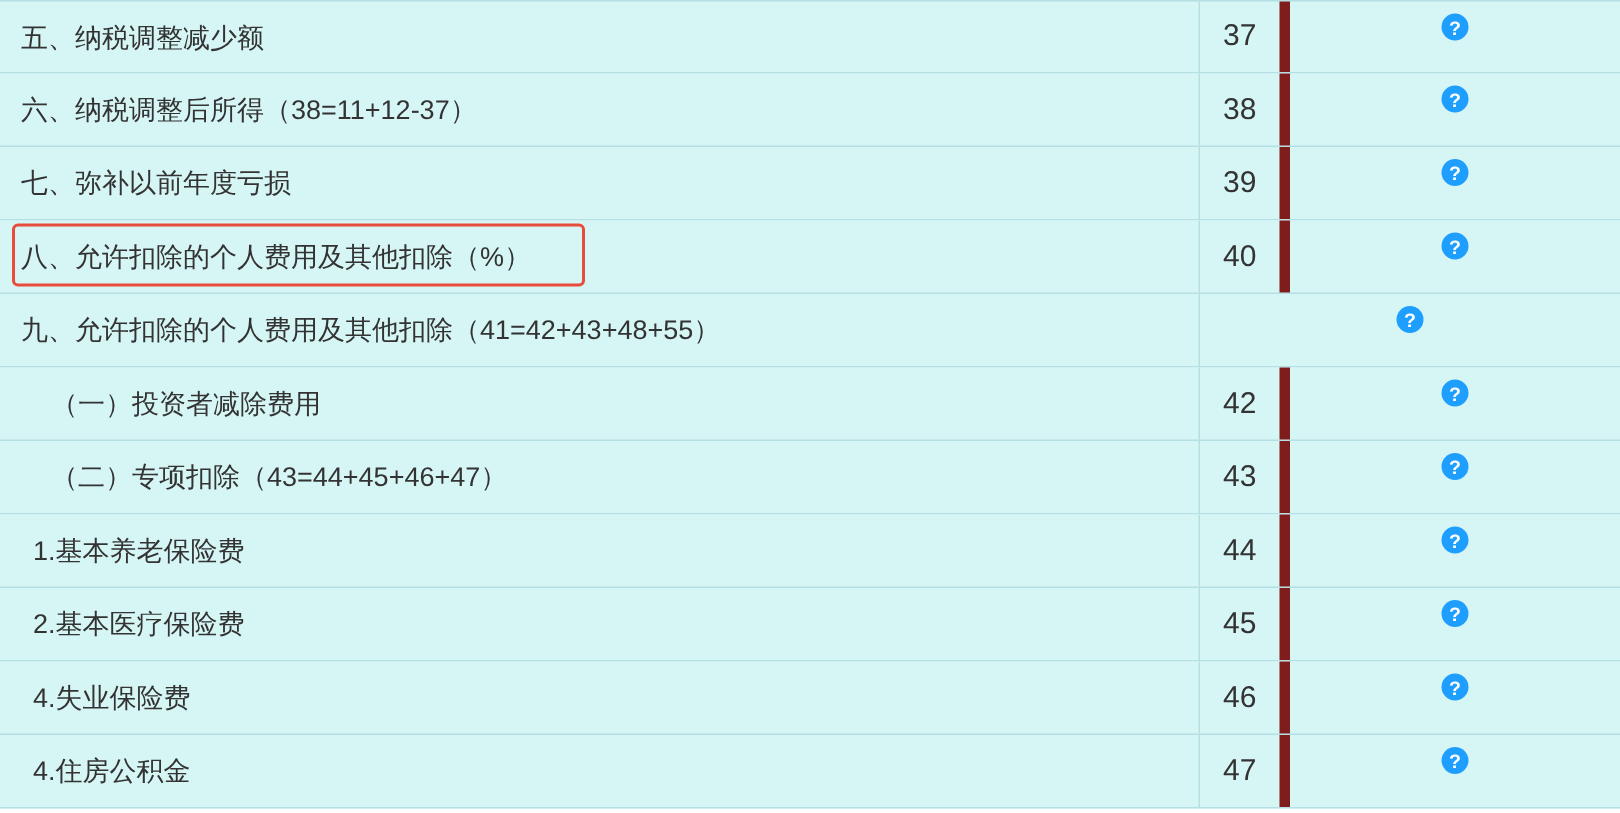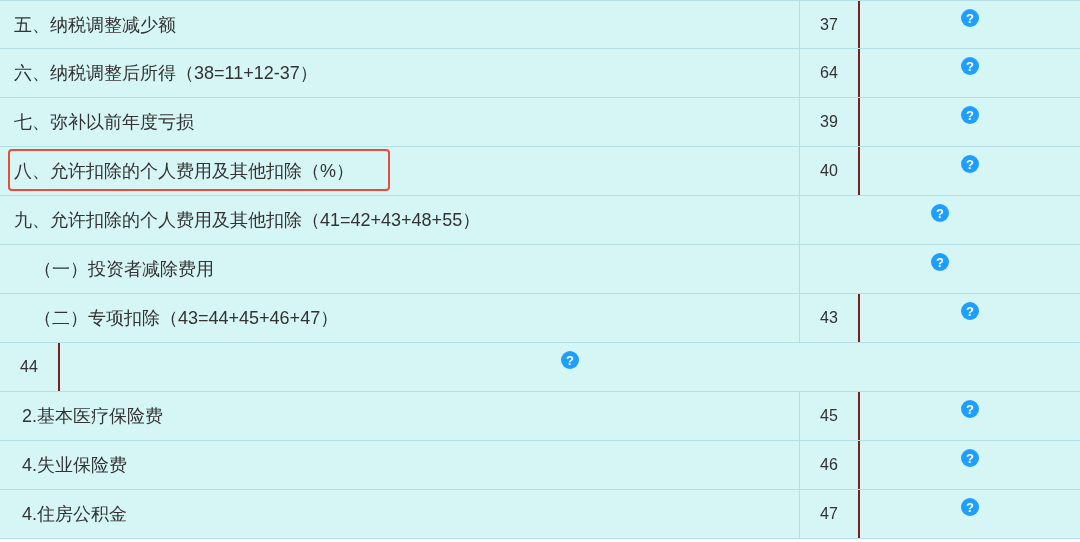--- a/index.html
+++ b/index.html
@@ -35,22 +35,22 @@
       flex: 0 0 800px;
       padding: 4px 12px 4px 14px;
       border-right: 1px solid #b5e0e3;
       display: flex;
       align-items: center;
       position: relative;
     }
     .cell-num {
       flex: 0 0 60px;
       text-align: center;
-      border-right: 2px solid #7f1d1d;
-      font-size: 16px;
+      border-right: 7px solid #7f1d1d;
+      font-size: 20px;
       display: flex;
       align-items: center;
       justify-content: center;
     }
     .cell-help {
       flex: 1;
       display: flex;
       align-items: center;
       justify-content: center;
       position: relative;
@@ -100,21 +100,21 @@
       </div>
       <div class="cell-num">37</div>
       <div class="cell-help">
         <span class="help-icon">?</span>
       </div>
     </div>
     <div class="row">
       <div class="cell-label">
         <span>六、纳税调整后所得（38=11+12-37）</span>
       </div>
-      <div class="cell-num">64</div>
+      <div class="cell-num">38</div>
       <div class="cell-help">
         <span class="help-icon">?</span>
       </div>
     </div>
     <div class="row">
       <div class="cell-label">
         <span>七、弥补以前年度亏损</span>
       </div>
       <div class="cell-num">39</div>
       <div class="cell-help">
@@ -136,34 +136,38 @@
         <span>九、允许扣除的个人费用及其他扣除（41=42+43+48+55）</span>
       </div>
       <div class="cell-help">
         <span class="help-icon">?</span>
       </div>
     </div>
     <div class="row">
       <div class="cell-label">
         <span class="indent-1">（一）投资者减除费用</span>
       </div>
+      <div class="cell-num">42</div>
       <div class="cell-help">
         <span class="help-icon">?</span>
       </div>
     </div>
     <div class="row">
       <div class="cell-label">
         <span class="indent-1">（二）专项扣除（43=44+45+46+47）</span>
       </div>
       <div class="cell-num">43</div>
       <div class="cell-help">
         <span class="help-icon">?</span>
       </div>
     </div>
     <div class="row">
+      <div class="cell-label">
+        <span class="indent-2">1.基本养老保险费</span>
+      </div>
       <div class="cell-num">44</div>
       <div class="cell-help">
         <span class="help-icon">?</span>
       </div>
     </div>
     <div class="row">
       <div class="cell-label">
         <span class="indent-2">2.基本医疗保险费</span>
       </div>
       <div class="cell-num">45</div>

